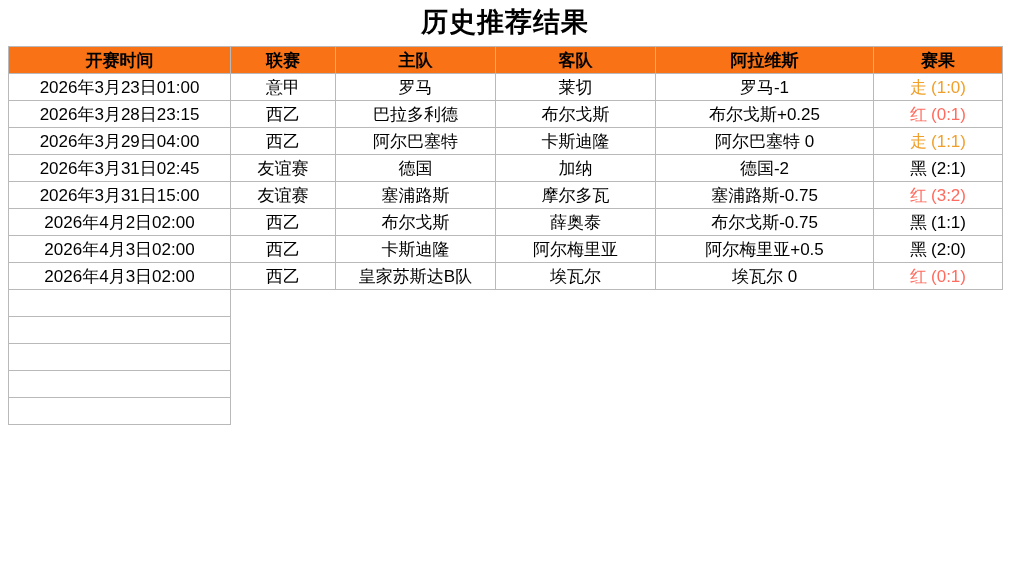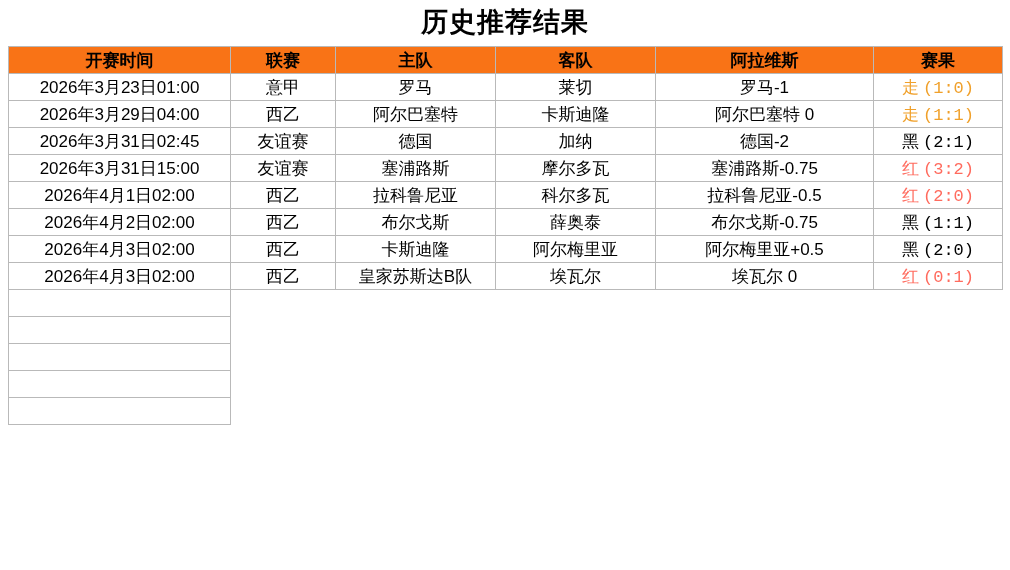--- a/index.html
+++ b/index.html
@@ -56,21 +56,21 @@
   .col-league { width: 105px; }
   .col-home   { width: 160px; }
   .col-away   { width: 160px; }
   .col-hand   { width: 218px; }
   .col-res    { width: 129px; }
 
   .res-cell {
     font-size: 17px;
   }
   .res-label { font-weight: normal; }
-  .res-score { padding-left: 4px; font-family: Liberation Mono, monospace; }
+  .res-score { padding-left: 4px; }
   .res-zou  { color: #f0a02a; }
   .res-hei  { color: #000000; }
   .res-hong { color: #ff6b5e; }
 
   .empty-row td {
     height: 26px;
     background: #ffffff;
     border: 1px solid #d6d6d6;
   }
   .empty-row td.blank-right {
@@ -109,20 +109,28 @@
     <tbody id="tbody">
         <tr>
           <td>2026年3月23日01:00</td>
           <td>意甲</td>
           <td>罗马</td>
           <td>莱切</td>
           <td>罗马-1</td>
           <td class="res-cell"><span class="res-label res-zou">走</span><span class="res-score res-zou">(1:0)</span></td>
         </tr>
         <tr>
+          <td>2026年3月28日23:15</td>
+          <td>西乙</td>
+          <td>巴拉多利德</td>
+          <td>布尔戈斯</td>
+          <td>布尔戈斯+0.25</td>
+          <td class="res-cell"><span class="res-label res-hong">红</span><span class="res-score res-hong">(0:1)</span></td>
+        </tr>
+        <tr>
           <td>2026年3月29日04:00</td>
           <td>西乙</td>
           <td>阿尔巴塞特</td>
           <td>卡斯迪隆</td>
           <td>阿尔巴塞特 0</td>
           <td class="res-cell"><span class="res-label res-zou">走</span><span class="res-score res-zou">(1:1)</span></td>
         </tr>
         <tr>
           <td>2026年3月31日02:45</td>
           <td>友谊赛</td>
@@ -133,28 +141,20 @@
         </tr>
         <tr>
           <td>2026年3月31日15:00</td>
           <td>友谊赛</td>
           <td>塞浦路斯</td>
           <td>摩尔多瓦</td>
           <td>塞浦路斯-0.75</td>
           <td class="res-cell"><span class="res-label res-hong">红</span><span class="res-score res-hong">(3:2)</span></td>
         </tr>
         <tr>
-          <td>2026年4月1日02:00</td>
-          <td>西乙</td>
-          <td>拉科鲁尼亚</td>
-          <td>科尔多瓦</td>
-          <td>拉科鲁尼亚-0.5</td>
-          <td class="res-cell"><span class="res-label res-hong">红</span><span class="res-score res-hong">(2:0)</span></td>
-        </tr>
-        <tr>
           <td>2026年4月2日02:00</td>
           <td>西乙</td>
           <td>布尔戈斯</td>
           <td>薛奥泰</td>
           <td>布尔戈斯-0.75</td>
           <td class="res-cell"><span class="res-label res-hei">黑</span><span class="res-score res-hei">(1:1)</span></td>
         </tr>
         <tr>
           <td>2026年4月3日02:00</td>
           <td>西乙</td>

